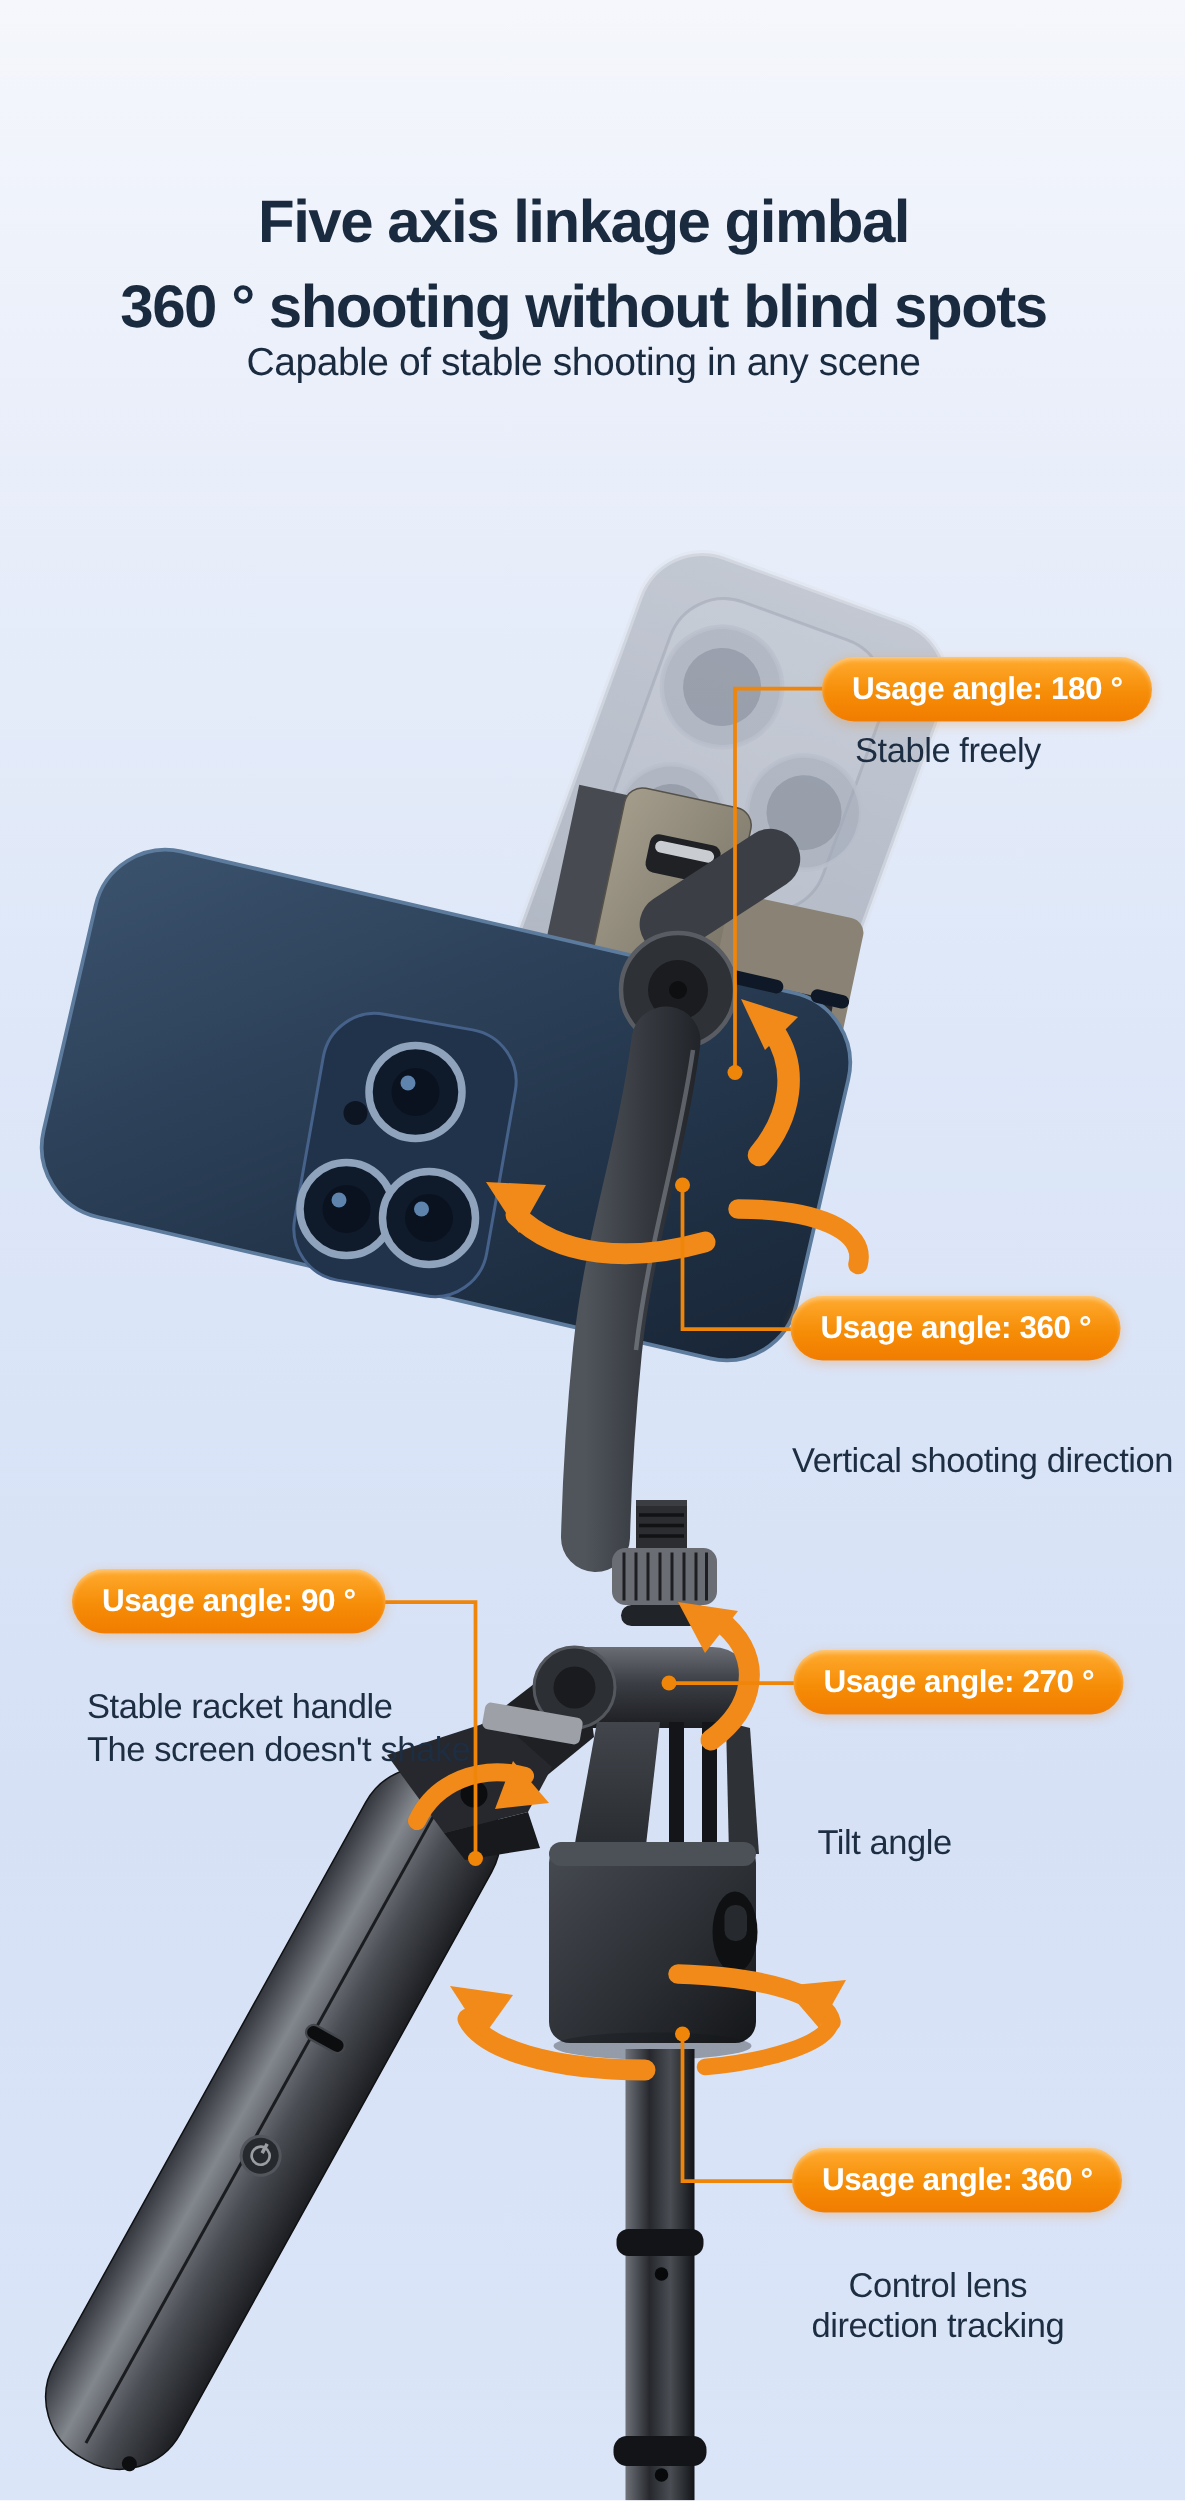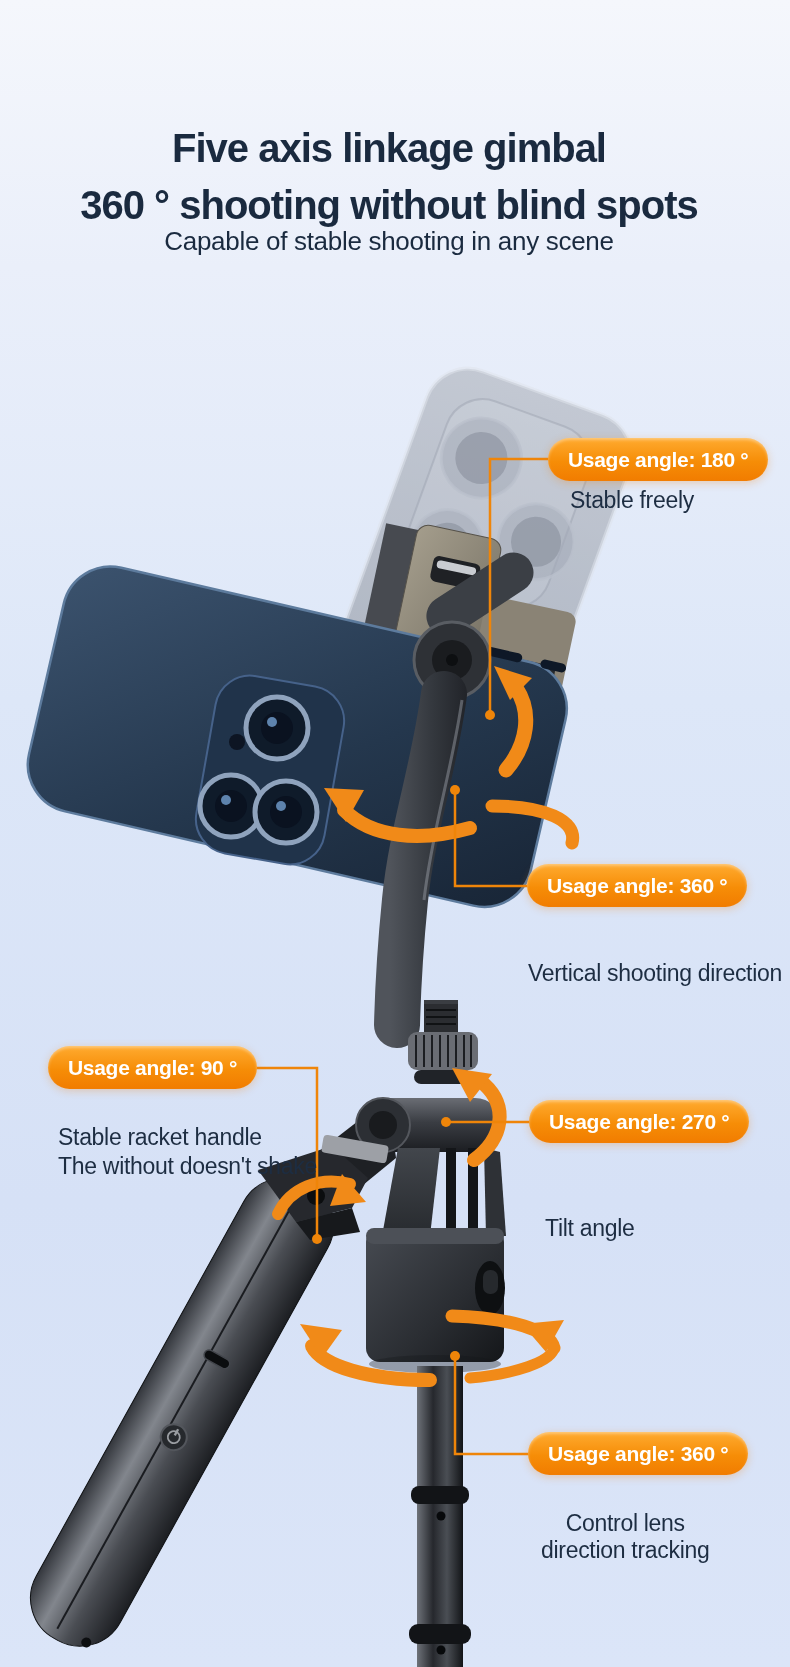--- a/index.html
+++ b/index.html
@@ -244,21 +244,21 @@
 
   <div class="pill b1">Usage angle: 180 °</div>
   <div class="desc d1">Stable freely</div>
 
   <div class="pill b2">Usage angle: 360 °</div>
   <div class="desc d2">Vertical shooting direction</div>
 
   <div class="pill b3">Usage angle: 90 °</div>
   <div class="desc d3">
     <div>Stable racket handle</div>
-    <div>The without doesn't shake</div>
+    <div>The screen doesn't shake</div>
   </div>
 
   <div class="pill b4">Usage angle: 270 °</div>
   <div class="desc d4">Tilt angle</div>
 
   <div class="pill b5">Usage angle: 360 °</div>
   <div class="desc d5">
     <div>Control lens</div>
     <div>direction tracking</div>
   </div>

